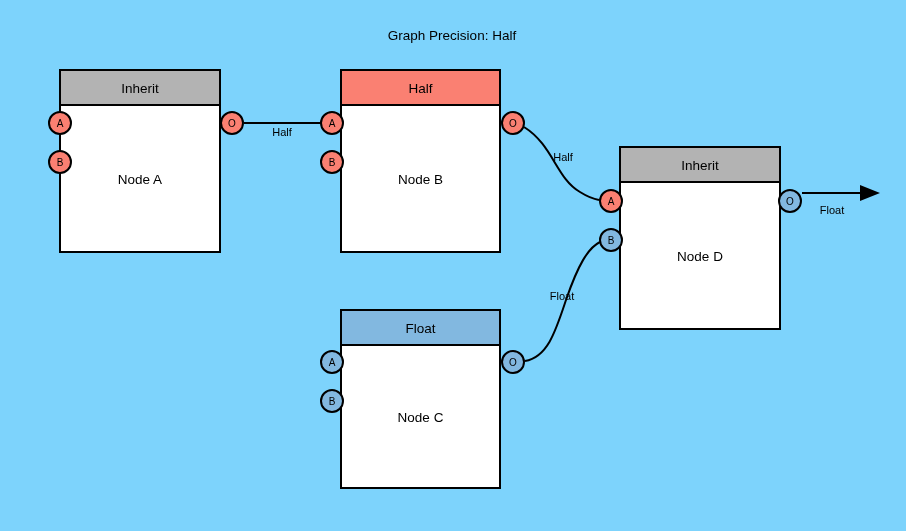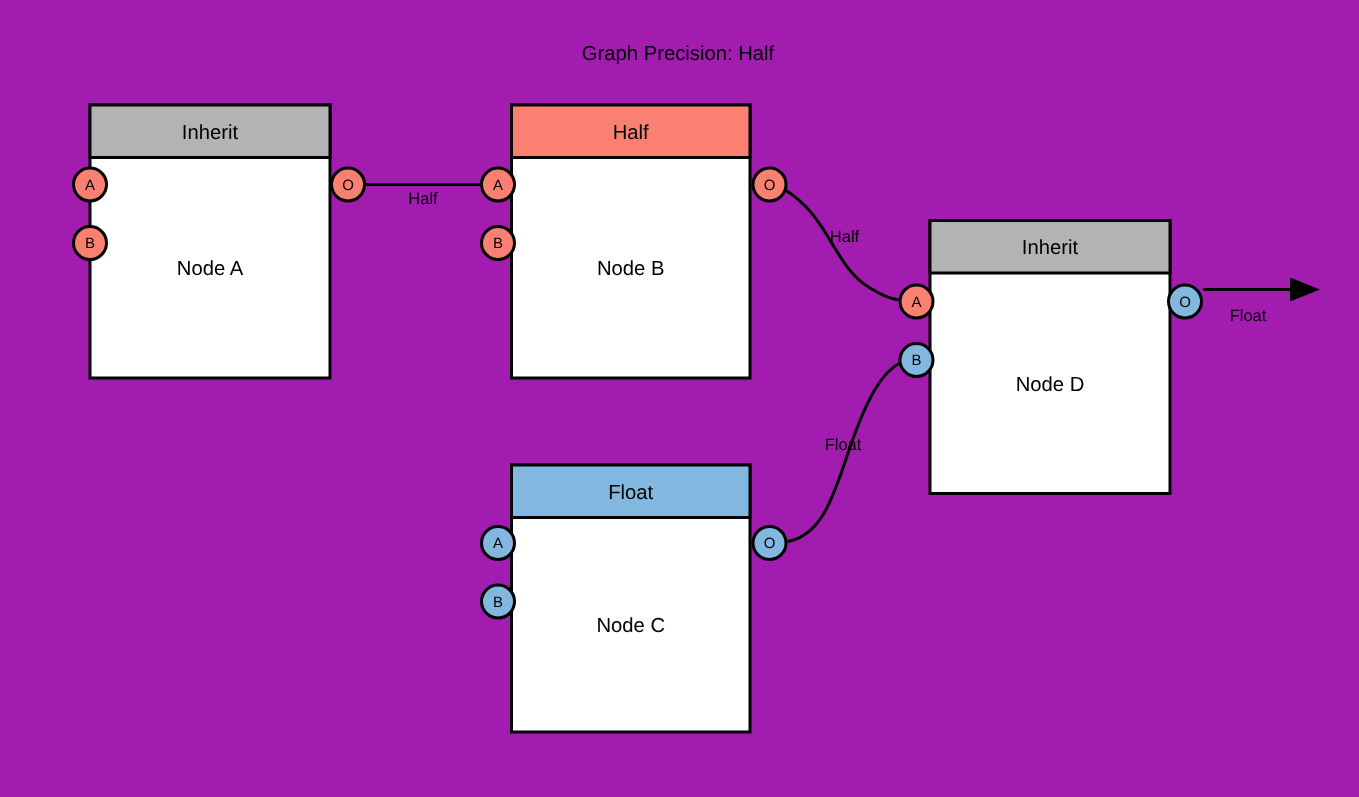--- a/index.html
+++ b/index.html
@@ -8,21 +8,21 @@
     background: #ffffff;
   }
   body {
     font-family: "Liberation Sans", sans-serif;
     -webkit-font-smoothing: antialiased;
   }
   #canvas {
     position: relative;
     width: 906px;
     height: 531px;
-    background: #a21caf;
+    background: #7dd3fc;
     overflow: hidden;
   }
   #graph-svg {
     position: absolute;
     left: 0;
     top: 0;
     width: 906px;
     height: 531px;
   }
   .graph-title {

